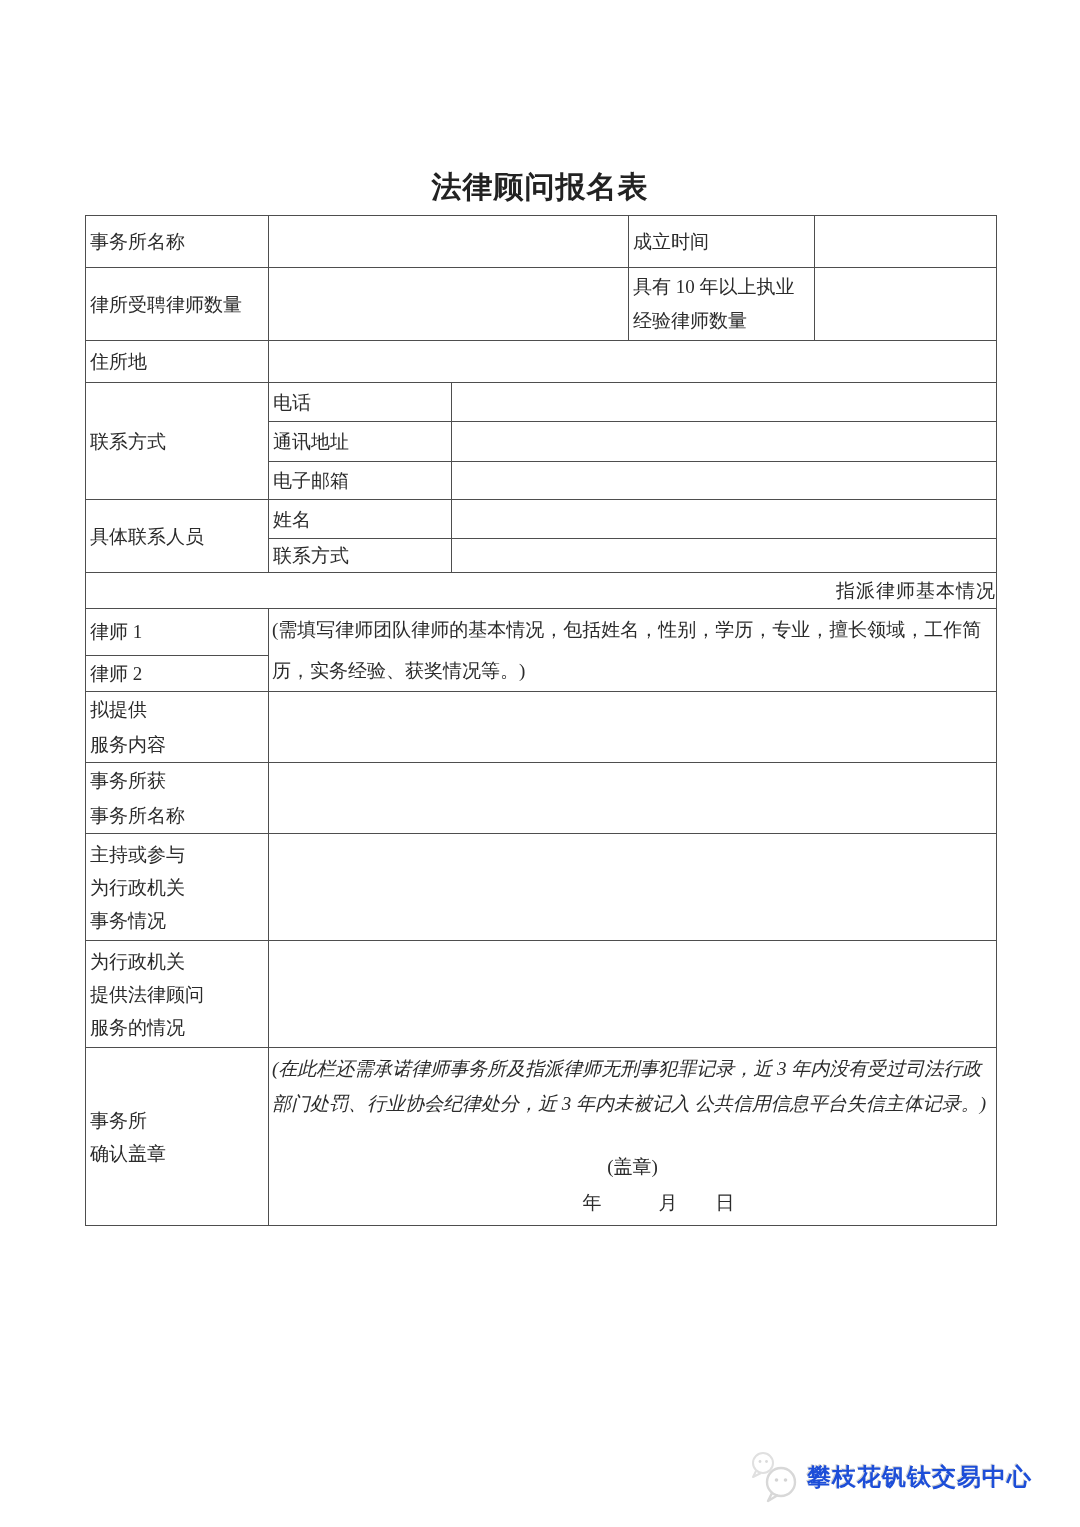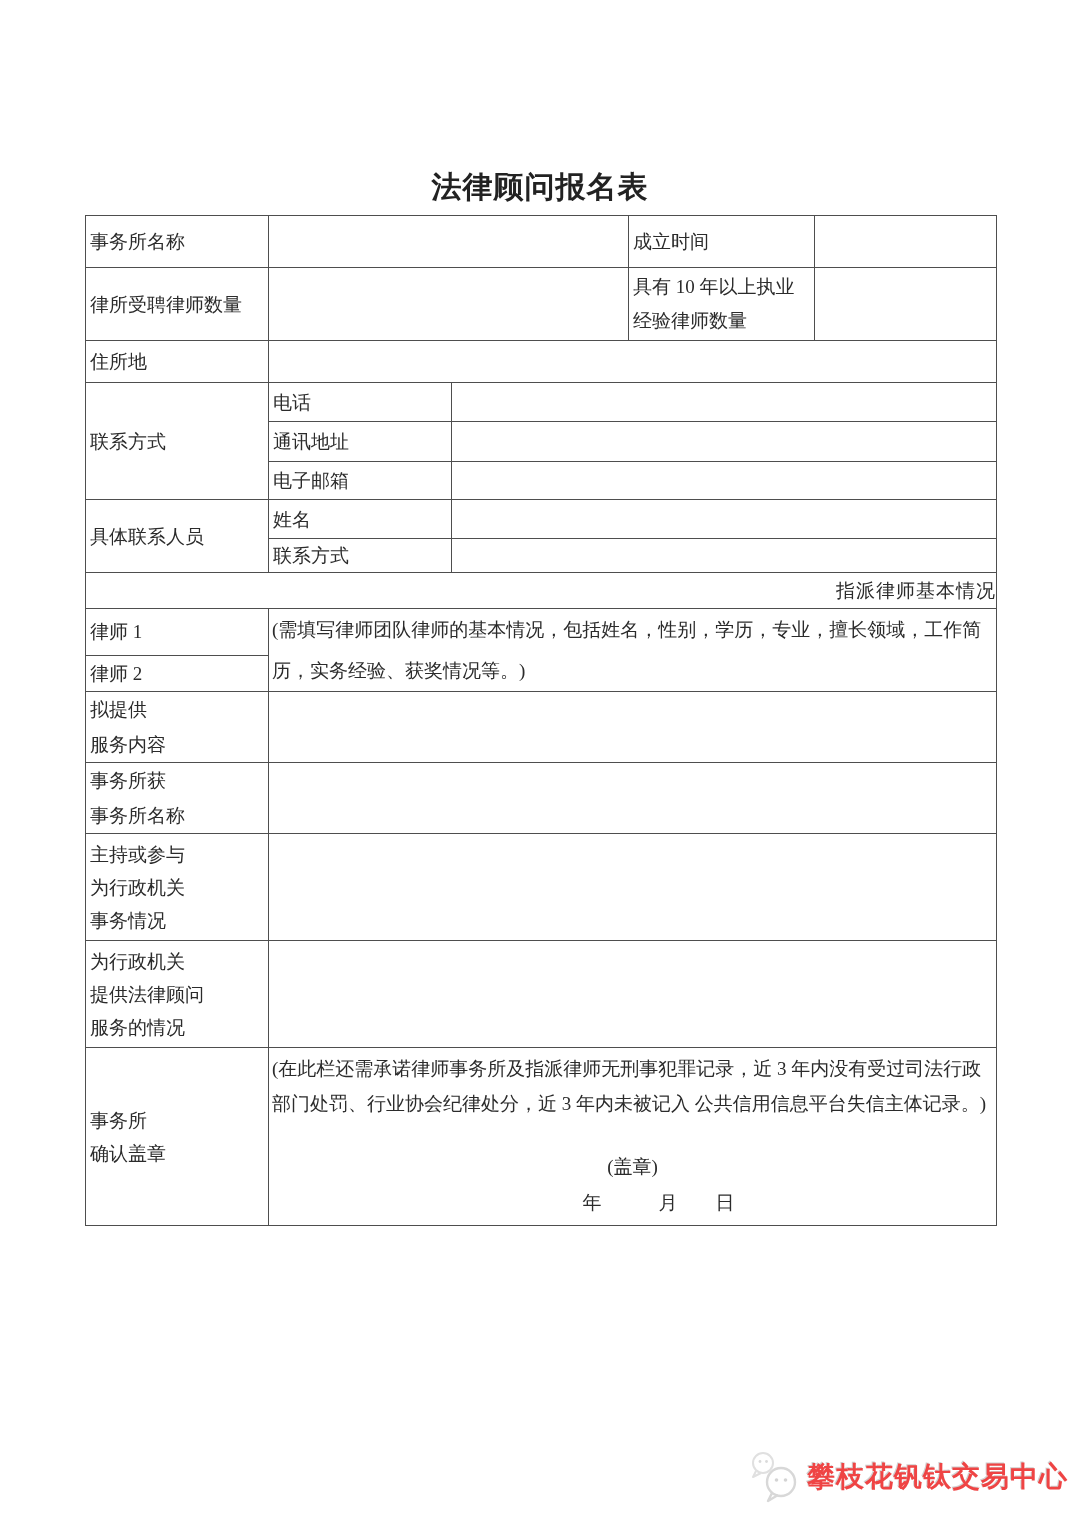--- a/index.html
+++ b/index.html
@@ -48,20 +48,21 @@
     line-height: 41px;
     padding: 0 3px;
     font-size: 19px;
   }
   td.sealcell { vertical-align: top; }
   .stmt {
     text-align: left;
     font-size: 19px;
     line-height: 35px;
     padding: 3px 3px 0 3px;
+    font-style: italic;
   }
   .hint { text-align: center; font-size: 19px; margin-top: 33px; }
   .date { text-align: center; font-size: 19px; margin-top: 10px; padding-left: 52px; }
   .ln { line-height: 35px; }
   .ln3 { line-height: 33px; }
   .note {
     position: absolute;
     left: 173px;
     top: 1234px;
     font-size: 20px;
@@ -70,24 +71,24 @@
   }
   .watermark {
     position: absolute;
     left: 750px;
     top: 1450px;
     display: flex;
     align-items: center;
     gap: 5px;
   }
   .watermark-text {
-    font-size: 28px;
+    font-size: 24px;
     font-weight: 700;
     letter-spacing: 1px;
-    color: #ef4444;
+    color: #1d4ed8;
     text-shadow: 1px 1px 0 #ffffff, -1px -1px 0 #d0d0d0;
     white-space: nowrap;
   }
 </style>
 </head>
 <body>
 
 <div class="page">
 
   <div class="title">法律顾问报名表</div>

